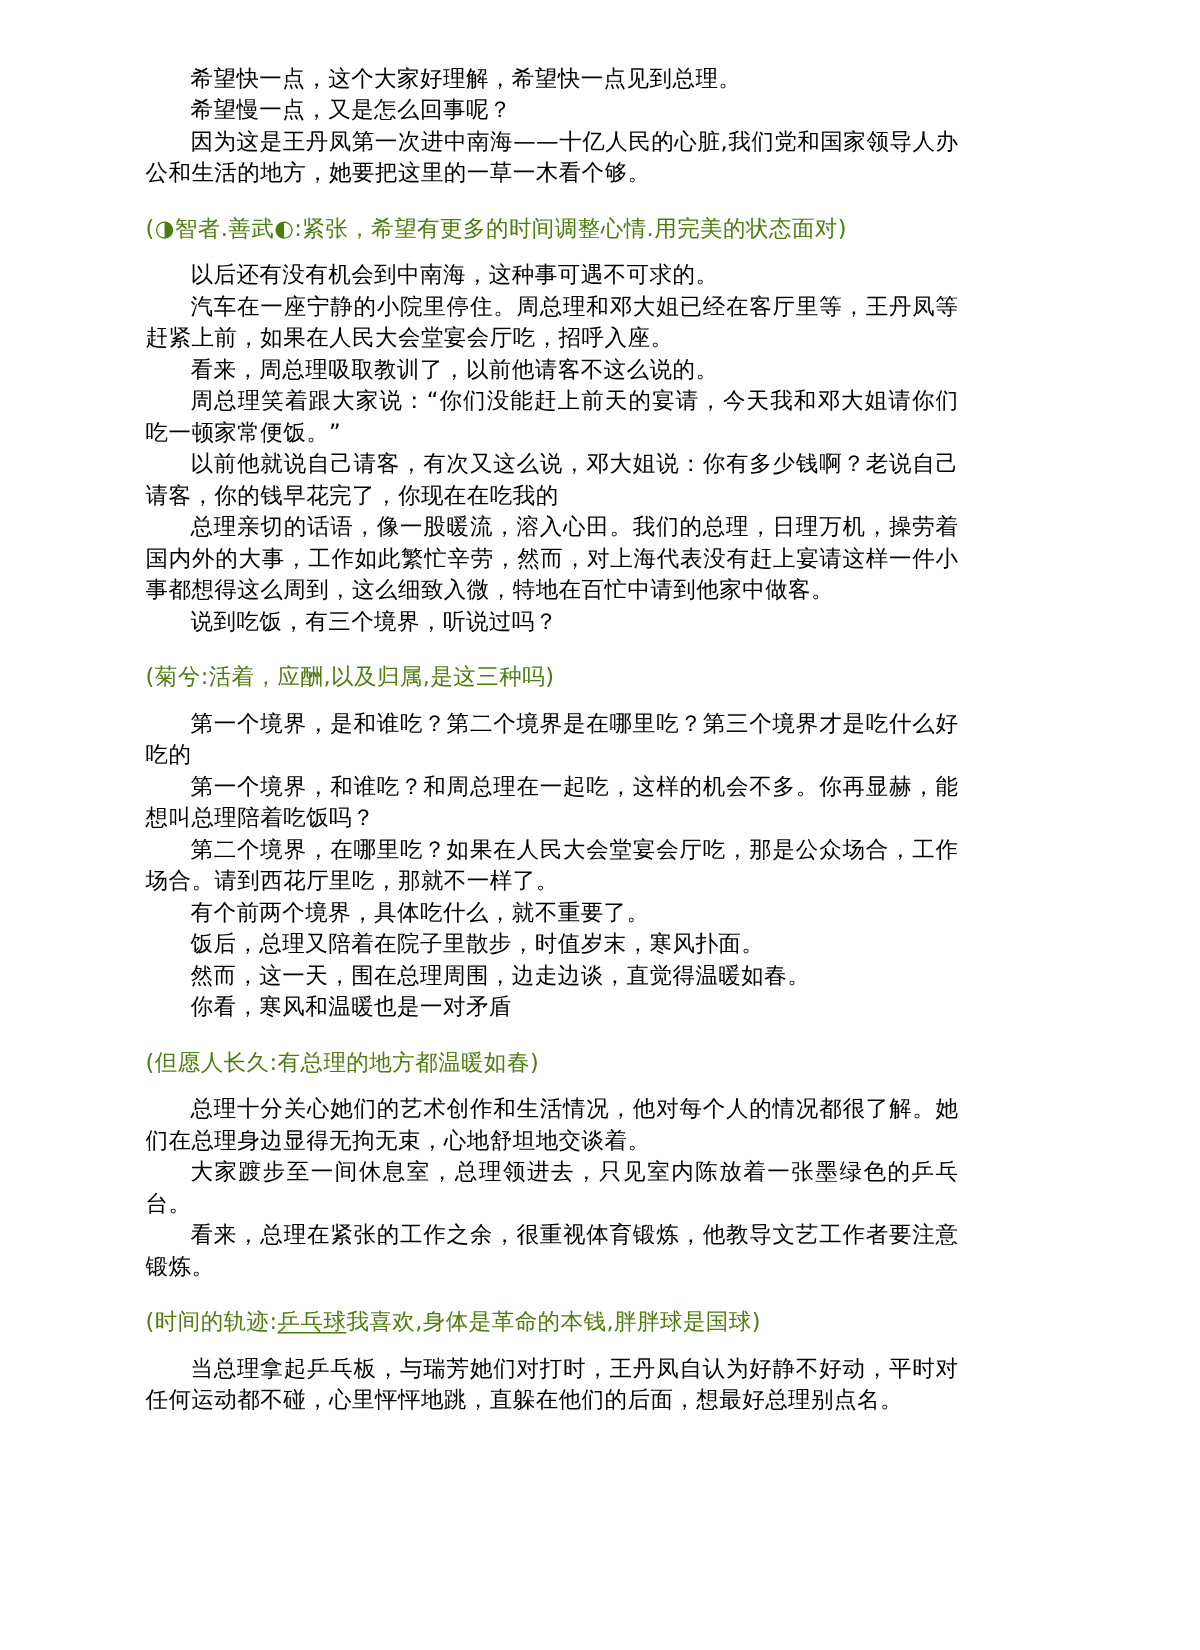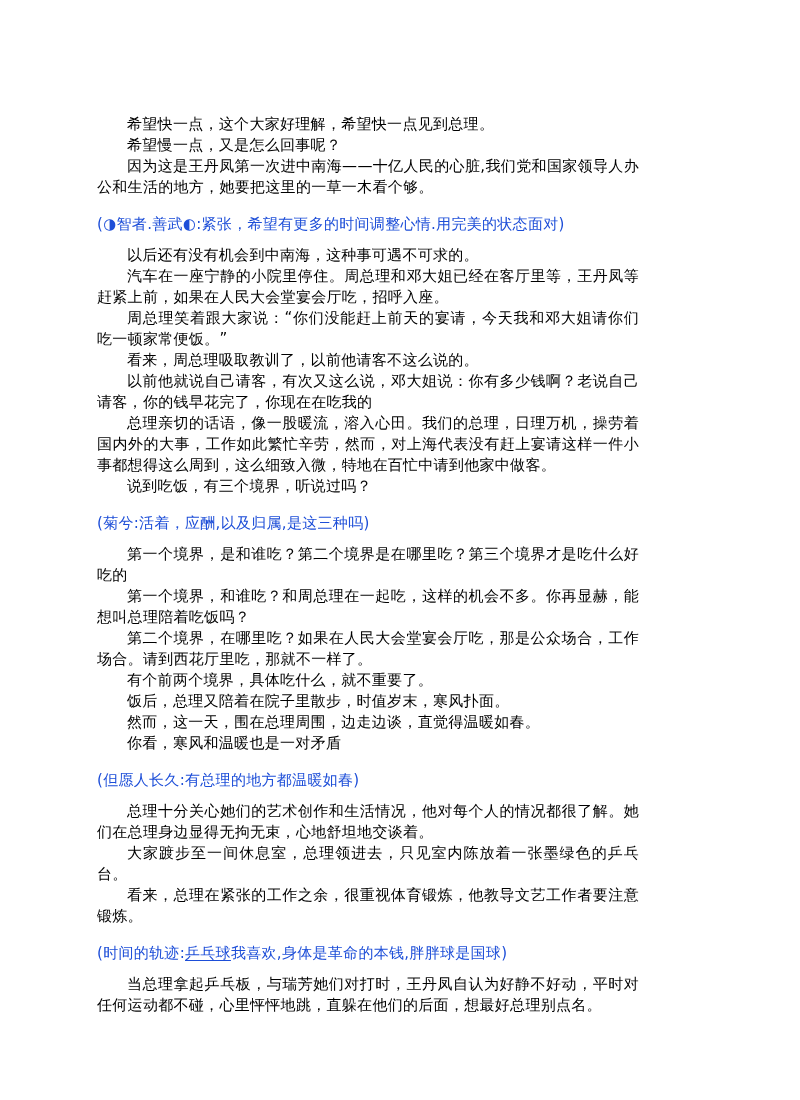--- a/index.html
+++ b/index.html
@@ -10,54 +10,54 @@
   body {
     width: 800px;
     height: 1100px;
     overflow: hidden;
     font-family: "DejaVu Sans", sans-serif;
   }
   .doc {
     box-sizing: border-box;
     width: 736px;
     height: 1100px;
-    padding: 114px 97px 40px 97px;
+    padding: 42px 97px 40px 97px;
     font-size: 15px;
     line-height: 21px;
     color: #000000;
     text-align: justify;
     letter-spacing: 0.3px;
   }
   p.para {
     margin: 0;
     text-indent: 2em;
   }
   p.comment {
     margin: 16px 0 10px 0;
     text-indent: 0;
-    color: #1d4ed8;
+    color: #4d7c0f;
   }
   p.comment .u {
     text-decoration: underline;
     text-underline-offset: 2px;
   }
 </style>
 </head>
 <body>
 
 <main class="doc">
   <div id="doc-body">
       <p class="para">希望快一点，这个大家好理解，希望快一点见到总理。</p>
       <p class="para">希望慢一点，又是怎么回事呢？</p>
       <p class="para">因为这是王丹凤第一次进中南海——十亿人民的心脏,我们党和国家领导人办公和生活的地方，她要把这里的一草一木看个够。</p>
       <p class="comment"><span>(◑智者.善武◐:紧张，希望有更多的时间调整心情.用完美的状态面对)</span></p>
       <p class="para">以后还有没有机会到中南海，这种事可遇不可求的。</p>
       <p class="para">汽车在一座宁静的小院里停住。周总理和邓大姐已经在客厅里等，王丹凤等赶紧上前，如果在人民大会堂宴会厅吃，招呼入座。</p>
+      <p class="para">看来，周总理吸取教训了，以前他请客不这么说的。</p>
       <p class="para">周总理笑着跟大家说：“你们没能赶上前天的宴请，今天我和邓大姐请你们吃一顿家常便饭。”</p>
-      <p class="para">看来，周总理吸取教训了，以前他请客不这么说的。</p>
       <p class="para">以前他就说自己请客，有次又这么说，邓大姐说：你有多少钱啊？老说自己请客，你的钱早花完了，你现在在吃我的</p>
       <p class="para">总理亲切的话语，像一股暖流，溶入心田。我们的总理，日理万机，操劳着国内外的大事，工作如此繁忙辛劳，然而，对上海代表没有赶上宴请这样一件小事都想得这么周到，这么细致入微，特地在百忙中请到他家中做客。</p>
       <p class="para">说到吃饭，有三个境界，听说过吗？</p>
       <p class="comment"><span>(菊兮:活着，应酬,以及归属,是这三种吗)</span></p>
       <p class="para">第一个境界，是和谁吃？第二个境界是在哪里吃？第三个境界才是吃什么好吃的</p>
       <p class="para">第一个境界，和谁吃？和周总理在一起吃，这样的机会不多。你再显赫，能想叫总理陪着吃饭吗？</p>
       <p class="para">第二个境界，在哪里吃？如果在人民大会堂宴会厅吃，那是公众场合，工作场合。请到西花厅里吃，那就不一样了。</p>
       <p class="para">有个前两个境界，具体吃什么，就不重要了。</p>
       <p class="para">饭后，总理又陪着在院子里散步，时值岁末，寒风扑面。</p>
       <p class="para">然而，这一天，围在总理周围，边走边谈，直觉得温暖如春。</p>

